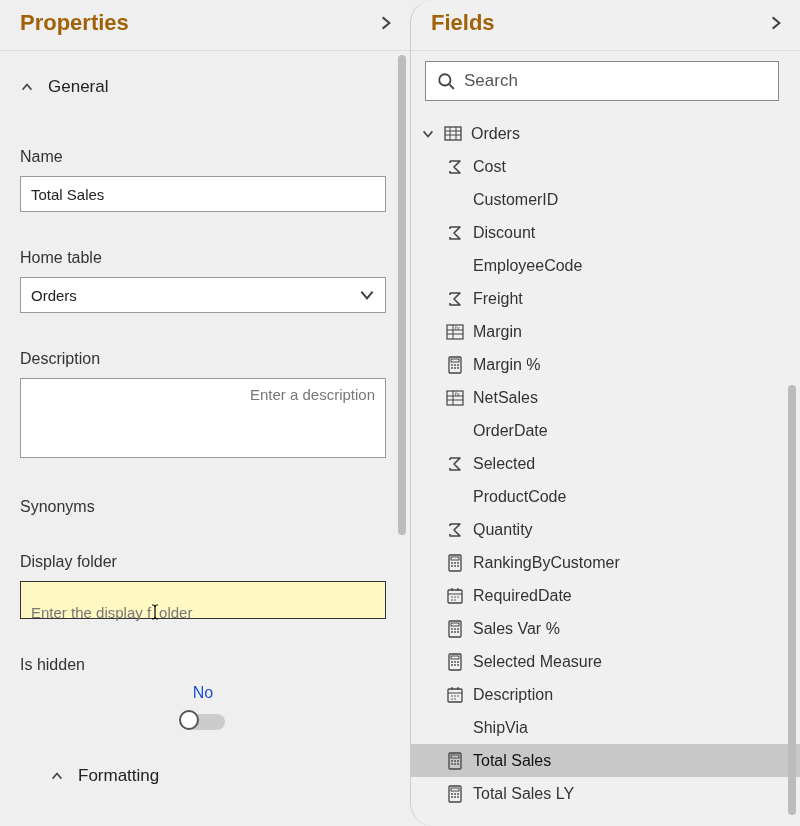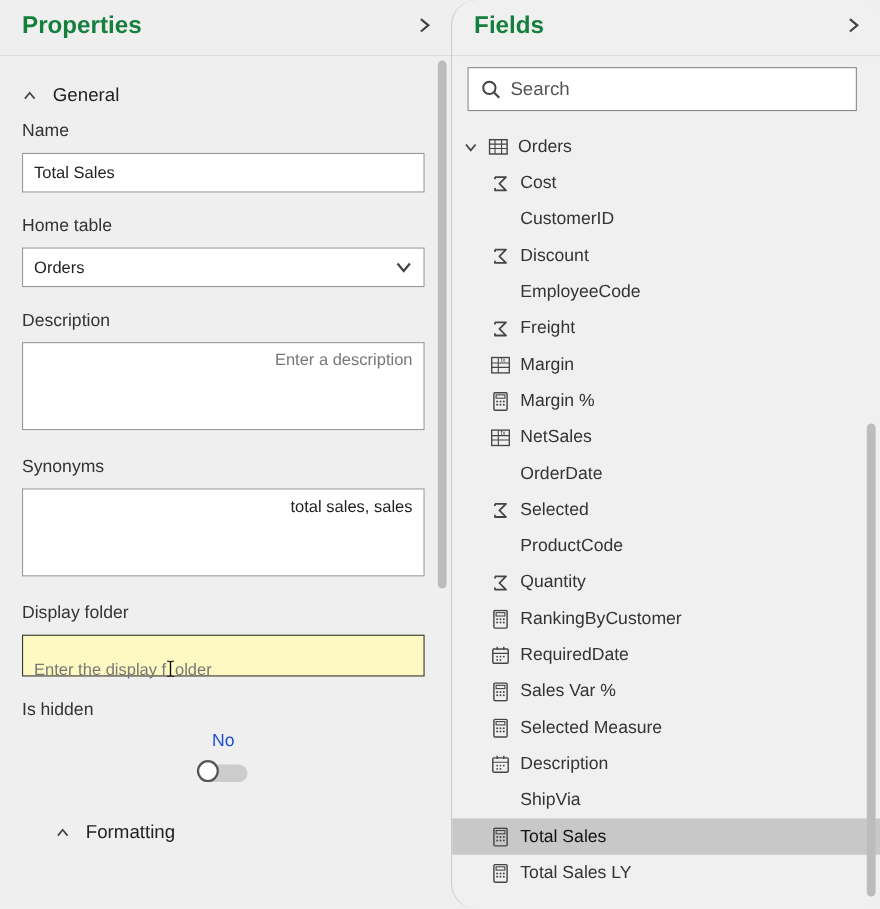--- a/index.html
+++ b/index.html
@@ -29,21 +29,21 @@
   .pane-header {
     display: flex;
     align-items: center;
     justify-content: space-between;
     padding: 10px 14px 14px 20px;
     border-bottom: 1px solid #ddd;
   }
   .pane-title {
     font-size: 22px;
     font-weight: 600;
-    color: #15803d;
+    color: #a16207;
   }
   .pane-body {
     flex: 1;
     overflow: hidden;
     position: relative;
   }
   
   .scrollbar {
     position: absolute;
     top: 0;
@@ -72,20 +72,21 @@
     color: #222;
     padding: 6px 0 14px 0;
   }
   .section-header.formatting { padding: 14px 0 6px 30px; }
   .form-group { margin-bottom: 22px; }
   .form-label {
     font-size: 16px;
     color: #333;
     margin-bottom: 10px;
     display: block;
+    margin-top: 37px;
   }
   .text-input, .select-input, .textarea-input {
     width: 100%;
     border: 1px solid #9a9a9a;
     background: #fff;
     font-family: inherit;
     font-size: 15px;
     color: #222;
     padding: 7px 10px;
   }
@@ -284,21 +285,20 @@
           </div>
         </div>
 
         <div class="form-group">
           <label class="form-label">Description</label>
           <textarea class="textarea-input" placeholder="Enter a description" style=""></textarea>
         </div>
 
         <div class="form-group">
           <label class="form-label">Synonyms</label>
-          <textarea class="textarea-input" style="">total sales, sales</textarea>
         </div>
 
         <div class="form-group">
           <label class="form-label">Display folder</label>
           <div class="displayfolder-input">
             <span style="color:#777"><span id="df-p1">Enter the display f</span><span class="text-cursor"><svg width="12" height="18" viewBox="0 0 12 18">
                     <use href="#ic-text-cursor"></use>
                   </svg></span><span id="df-p2">older</span></span>
           </div>
         </div>

